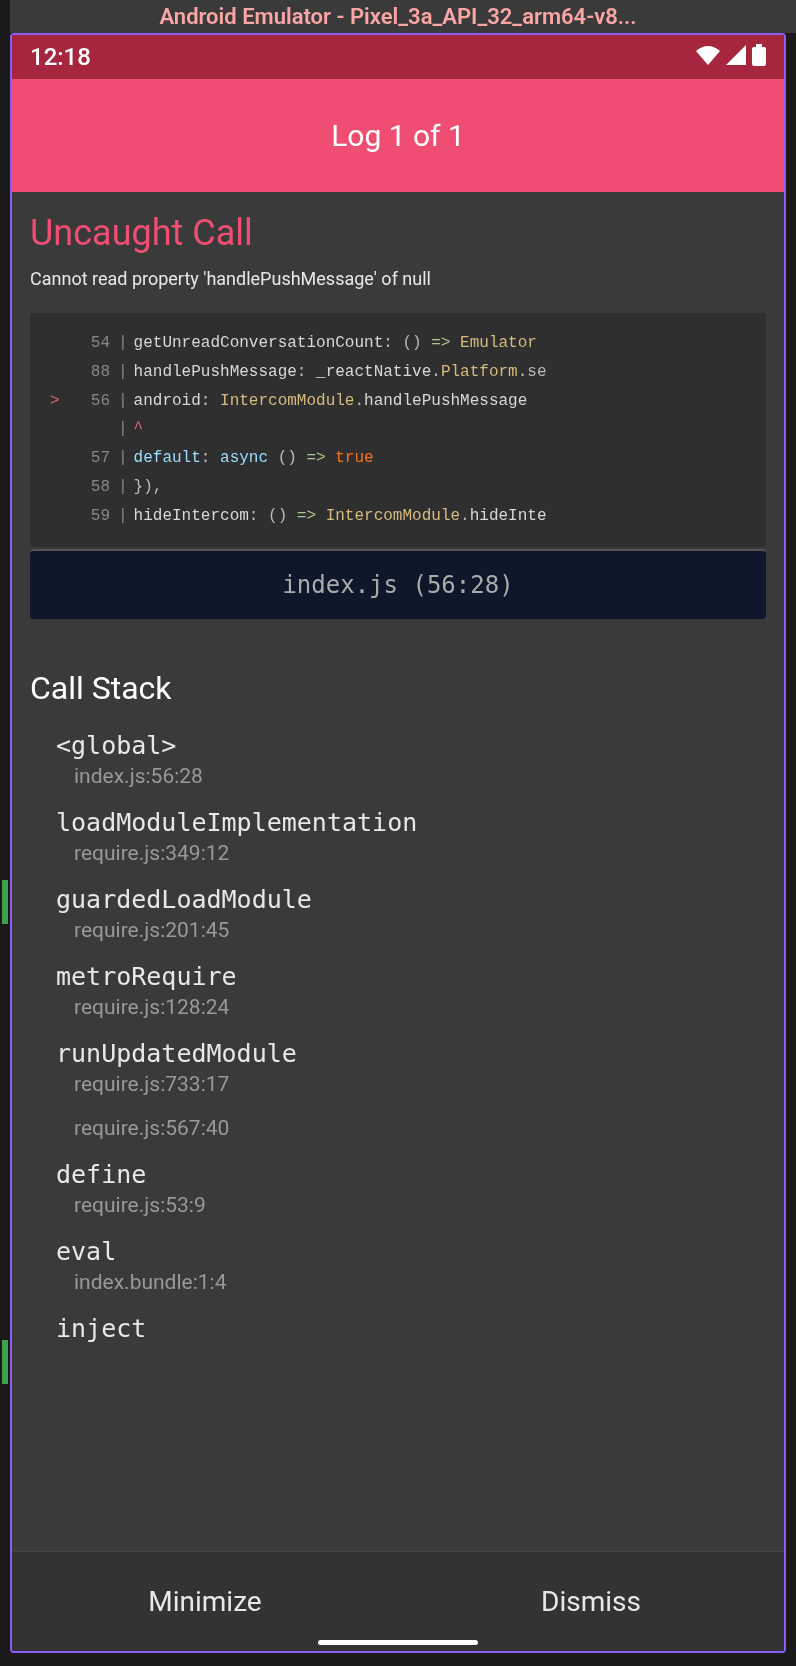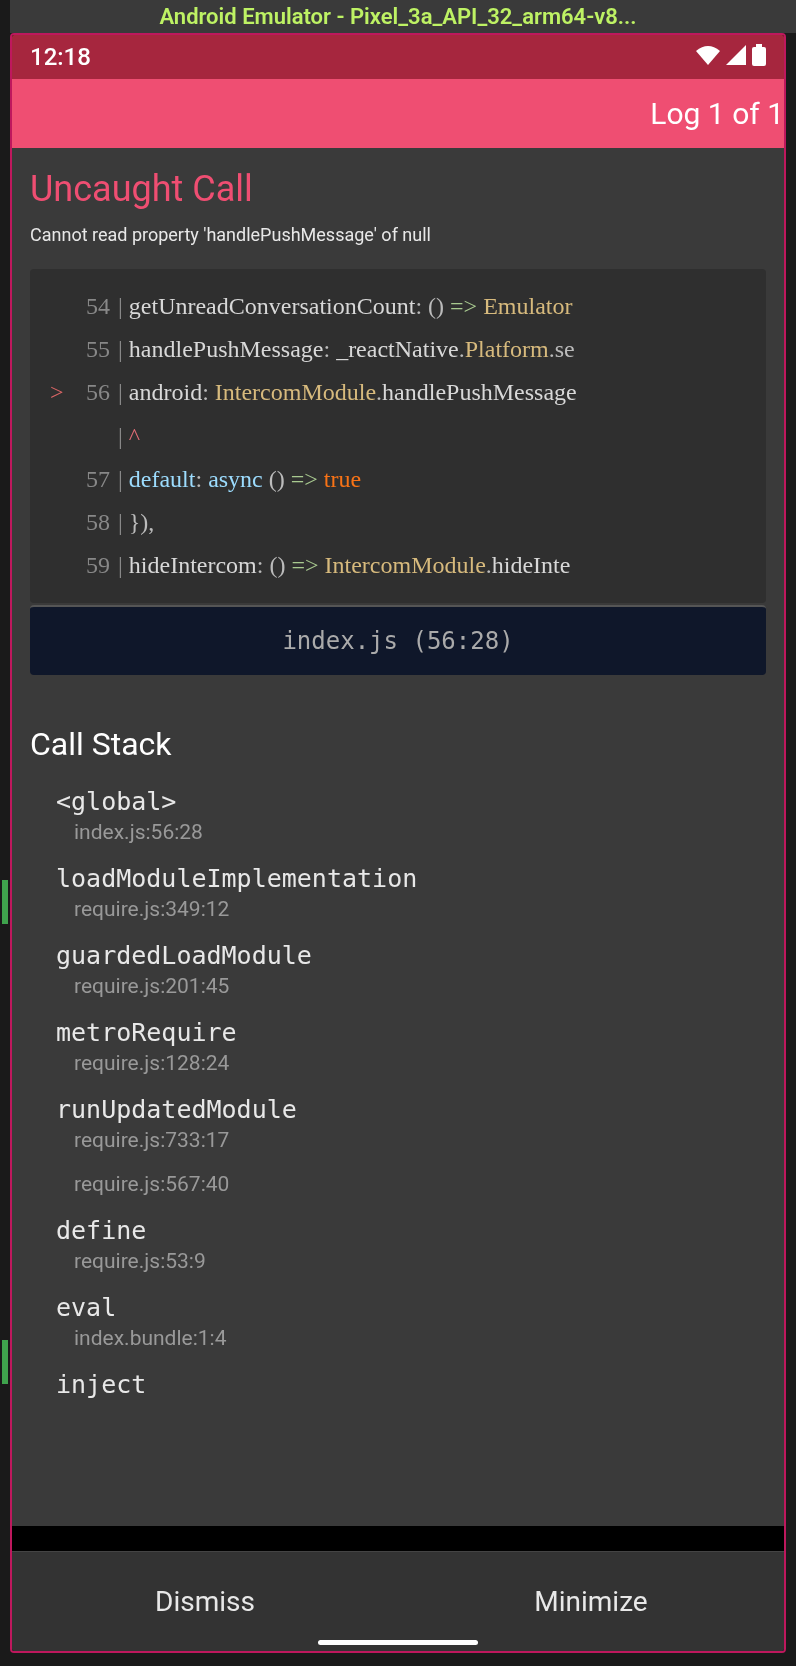--- a/index.html
+++ b/index.html
@@ -10,31 +10,31 @@
     body {
       width: 796px;
       height: 1666px;
       background: #1a1a1a;
       font-family: -apple-system, BlinkMacSystemFont, 'Segoe UI', Roboto, sans-serif;
       overflow: hidden;
       position: relative;
     }
     .window-title {
       background: #3a3a3a;
-      color: #bef264;
+      color: #fca5a5;
       font-size: 22px;
       font-weight: 600;
       text-align: center;
       padding: 4px 0;
       white-space: nowrap;
       overflow: hidden;
     }
     .device-frame {
       background: #000;
-      border: 2px solid #be185d;
+      border: 2px solid #8b5cf6;
       border-radius: 4px;
       margin: 0 10px;
       height: 1620px;
       overflow: hidden;
       position: relative;
     }
     .status-bar {
       background: #a6263e;
       height: 44px;
       display: flex;
@@ -50,24 +50,24 @@
     .status-icons {
       display: flex;
       align-items: center;
       gap: 6px;
     }
     .status-icons svg {
       fill: #fff;
     }
     .header-bar {
       background: #ef4e72;
-      height: 69px;
+      height: 113px;
       display: flex;
       align-items: center;
-      justify-content: flex-end;
+      justify-content: center;
     }
     .header-title {
       color: #fff;
       font-size: 30px;
       font-weight: 400;
     }
     .content {
       background: #3a3a3a;
       height: calc(100% - 44px - 94px - 100px);
       overflow-y: auto;
@@ -82,22 +82,22 @@
     .error-message {
       color: #e8e8e8;
       font-size: 18px;
       font-weight: 400;
       margin-bottom: 24px;
     }
     .code-block {
       background: #2f2f2f;
       border-radius: 4px;
       padding: 16px 10px;
-      font-family: Liberation Serif, serif;
-      font-size: 24px;
+      font-family: Liberation Mono, monospace;
+      font-size: 16px;
       line-height: 1.8;
       overflow-x: hidden;
       white-space: nowrap;
       margin-bottom: 2px;
     }
     .code-line {
       display: flex;
     }
     .code-gutter {
       color: #888;
@@ -248,21 +248,21 @@
     <div class="error-title">Uncaught Call</div>
     <div class="error-message">Cannot read property 'handlePushMessage' of null</div>
 
     <div class="code-block" id="code-block">
         <div class="code-line">
           <span class="code-gutter"><span class="code-marker"></span><span class="code-gutter-inner">54</span></span>
           <span class="code-pipe">|</span>
           <span><span class="tok-id">getUnreadConversationCount</span><span class="tok-punc">: </span><span class="tok-punc">() </span><span class="tok-arrow">=&gt;</span><span class="tok-obj"> Emulator</span></span>
         </div>
         <div class="code-line">
-          <span class="code-gutter"><span class="code-marker"></span><span class="code-gutter-inner">55</span></span>
+          <span class="code-gutter"><span class="code-marker"></span><span class="code-gutter-inner">88</span></span>
           <span class="code-pipe">|</span>
           <span><span class="tok-id">handlePushMessage</span><span class="tok-punc">: </span><span class="tok-id">_reactNative</span><span class="tok-punc">.</span><span class="tok-obj">Platform</span><span class="tok-punc">.se</span></span>
         </div>
         <div class="code-line">
           <span class="code-gutter"><span class="code-marker">&gt;</span><span class="code-gutter-inner">56</span></span>
           <span class="code-pipe">|</span>
           <span><span class="tok-id">  android</span><span class="tok-punc">: </span><span class="tok-obj">IntercomModule</span><span class="tok-punc">.</span><span class="tok-id">handlePushMessage</span></span>
         </div>
         <div class="code-line">
           <span class="code-gutter"><span class="code-marker"></span><span class="code-gutter-inner"></span></span>
@@ -320,18 +320,18 @@
           <div class="stack-fn">eval</div>
           <div class="stack-loc">index.bundle:1:4</div>
         </div>
         <div class="stack-frame">
           <div class="stack-fn">inject</div>
         </div>
       </div>
   </div>
 
   <div class="bottom-bar">
+    <div class="bottom-btn">Minimize</div>
     <div class="bottom-btn">Dismiss</div>
-    <div class="bottom-btn">Minimize</div>
   </div>
 
   <div class="nav-bar"></div>
 </div>
 
 </body></html>

